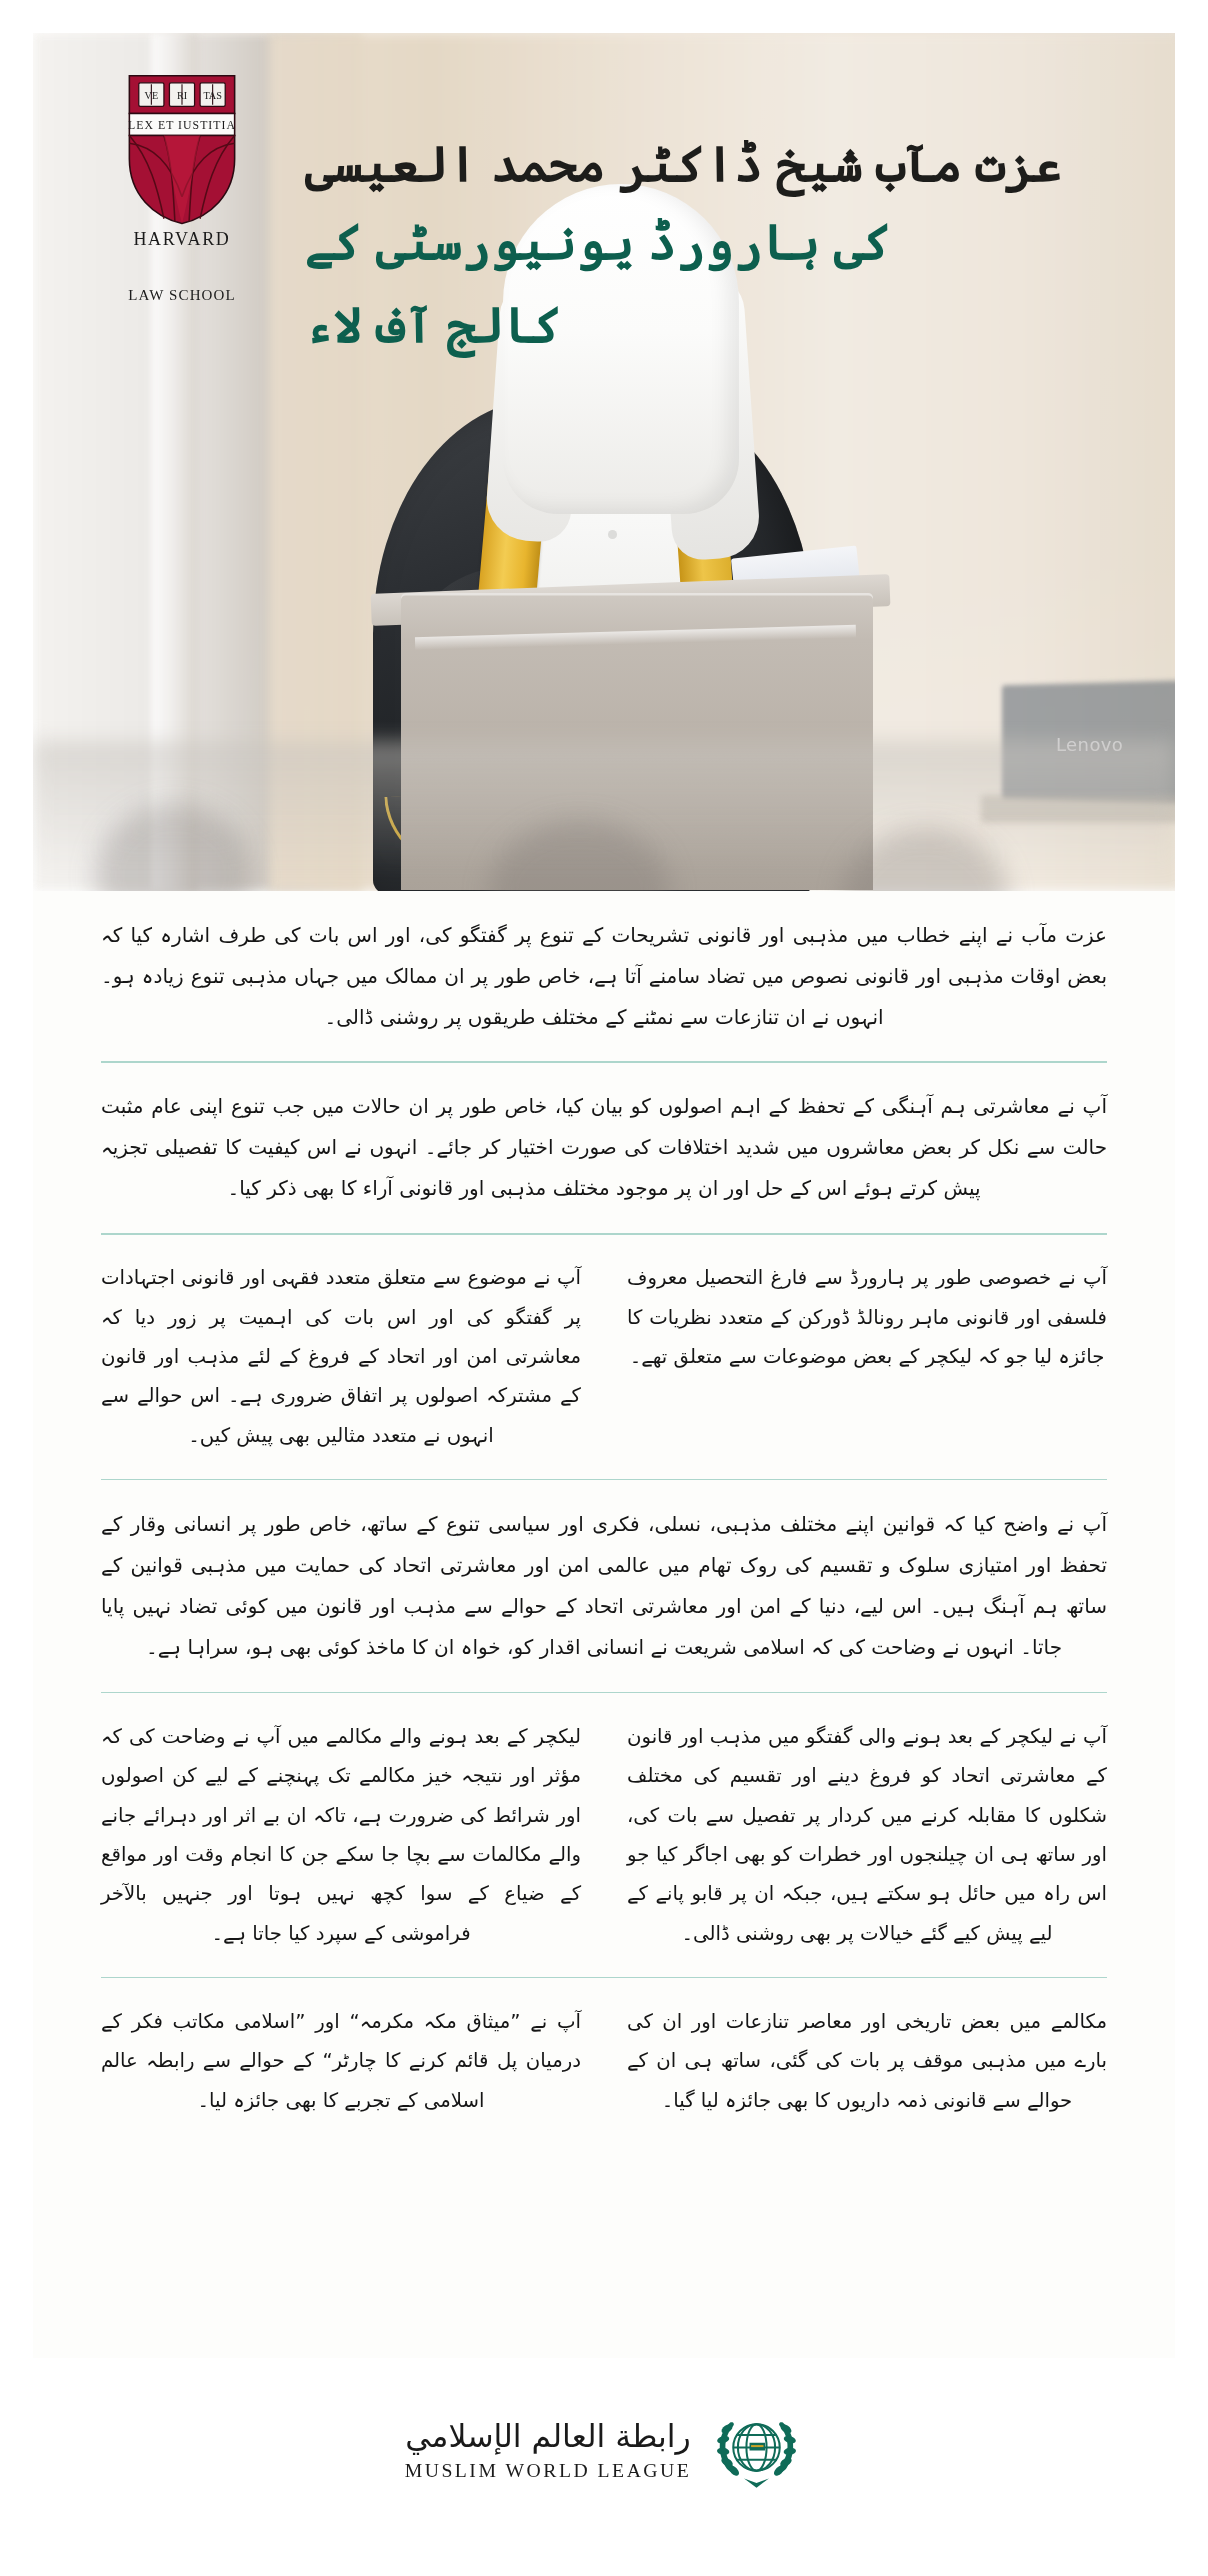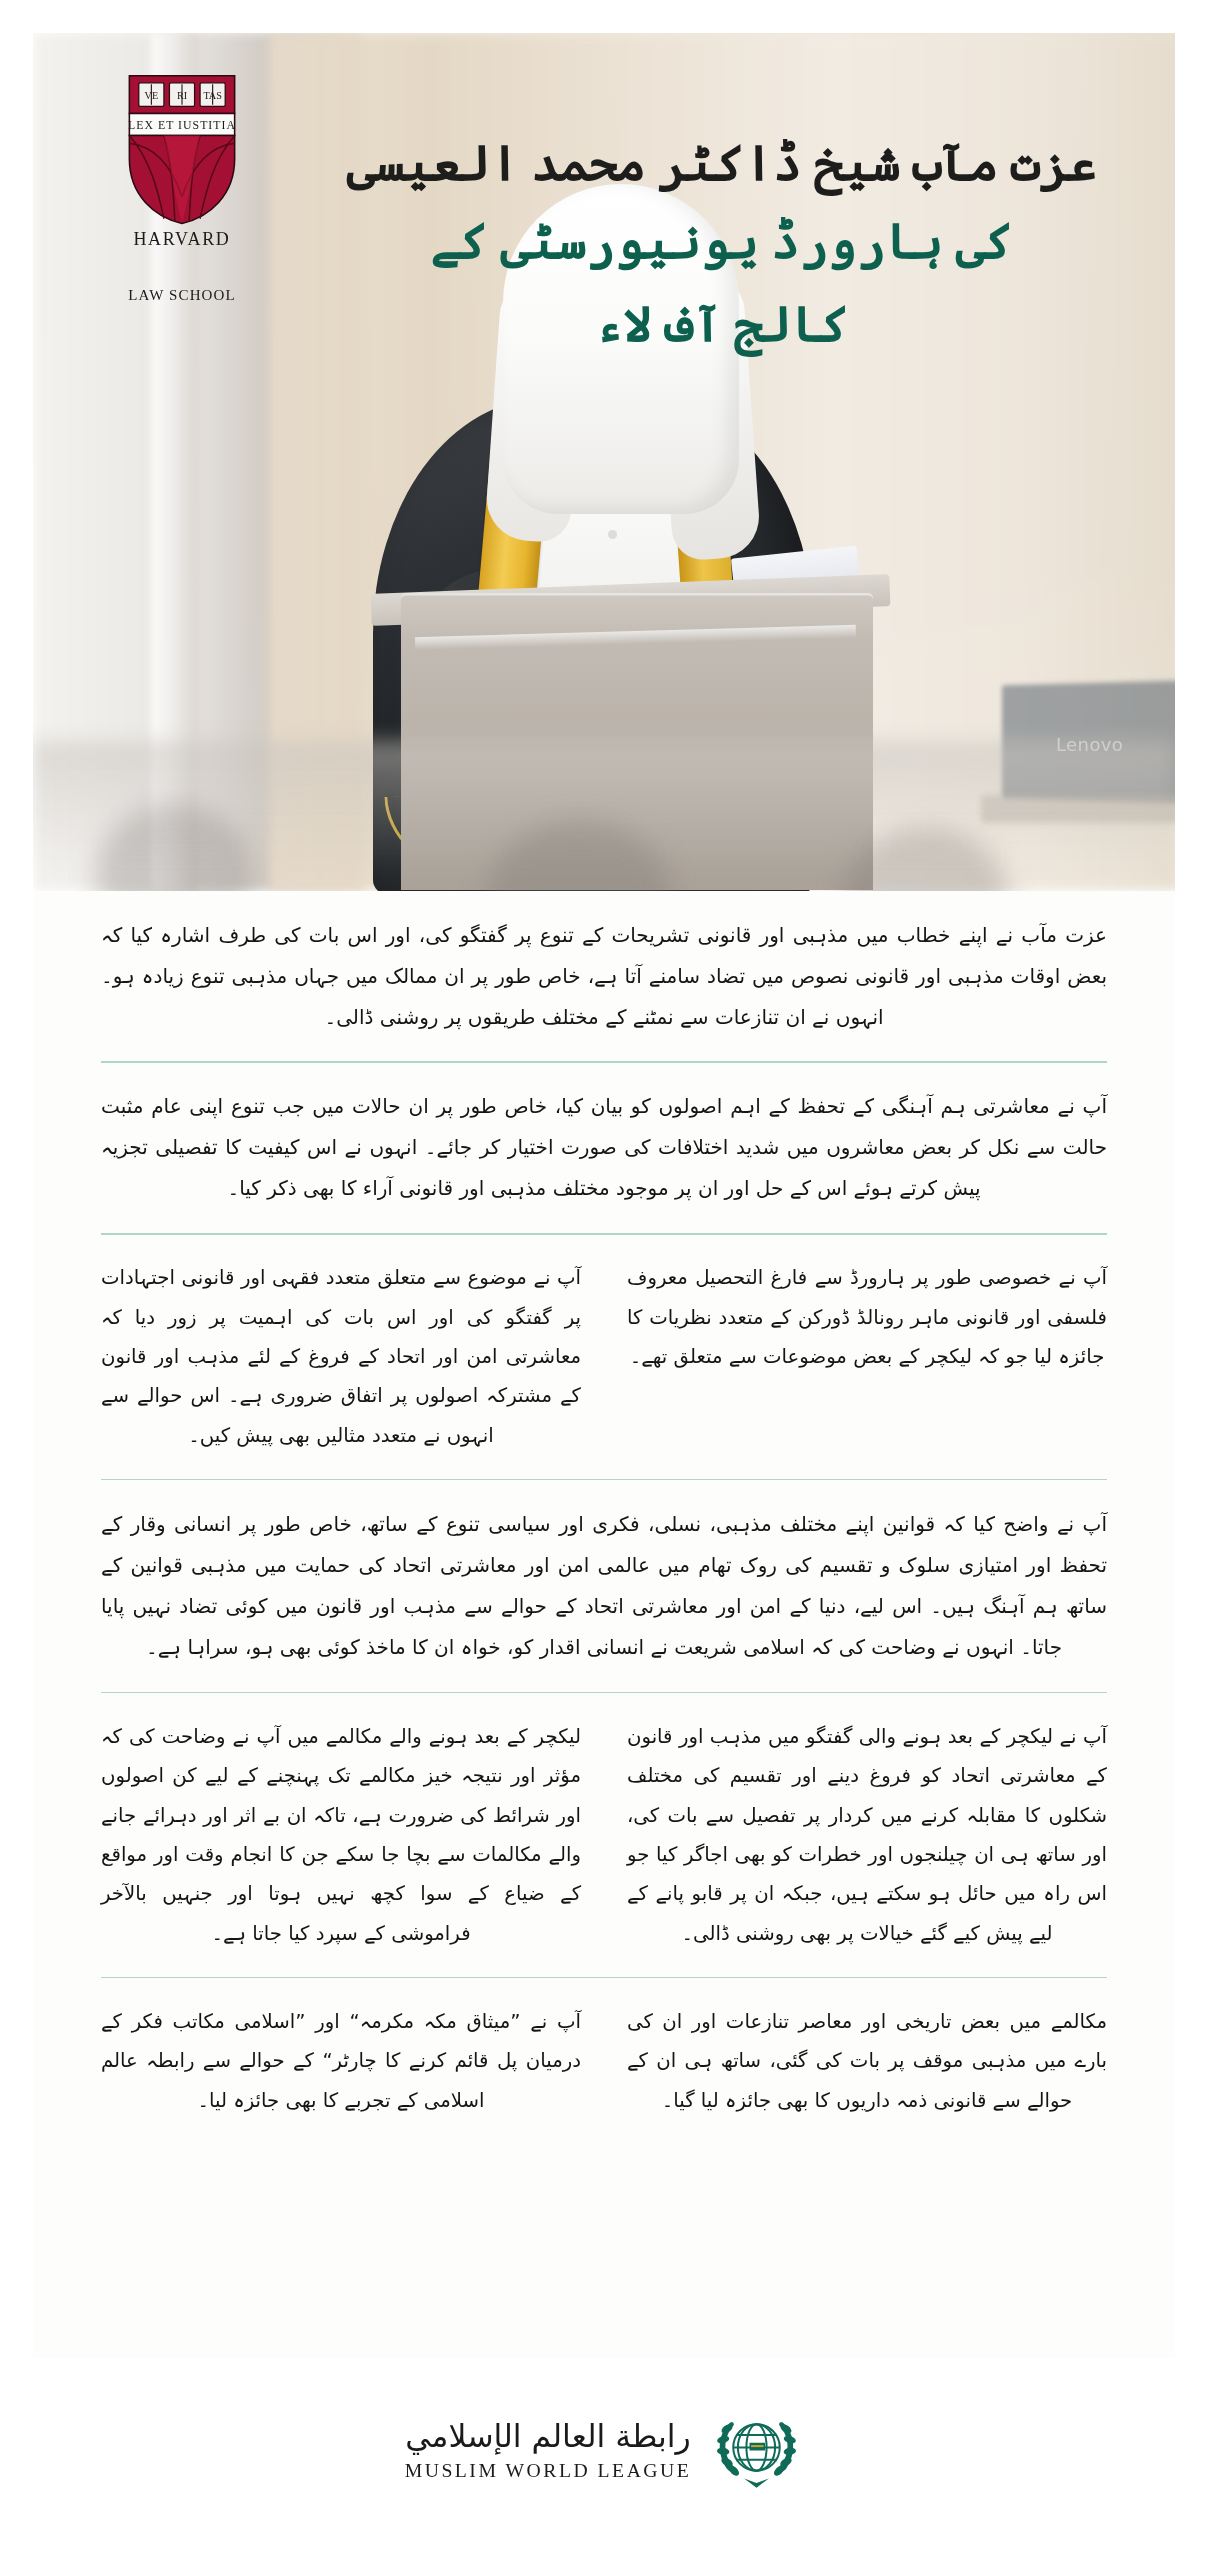--- a/index.html
+++ b/index.html
@@ -180,22 +180,22 @@
   .harvard-word{
     direction:ltr;text-align:center;margin-top:4.7px;
     font-family:"Liberation Serif","DejaVu Serif",serif;color:#1b1b1b;
   }
   .harvard-word .l1{font-size:18px;letter-spacing:1.7px;line-height:1.05;}
   .harvard-word .l2{font-size:15px;letter-spacing:1.1px;line-height:1.2;margin-top:37px;}
 
   
   .headline{
     position:absolute;right:36px;top:94px;width:834px;z-index:7;
-    text-align:center;direction:rtl;
-    font-family:Liberation Serif, serif;
+    text-align:left;direction:rtl;
+    font-family:Liberation Sans, sans-serif;
   }
   .hl-line{line-height:1.52;white-space:nowrap;}
   .hl-1{font-size:49px;color:#1d1d1b;font-weight:700;}
   .hl-2{font-size:49px;color:#0d5f4e;font-weight:700;margin-top:4px;}
   .hl-3{font-size:49px;color:#0d5f4e;font-weight:700;margin-top:7.9px;}
   .hl-4{font-size:46px;color:#0d5f4e;font-weight:700;margin-top:7.9px;}
 
   
   .content{
     position:absolute;left:0;top:858px;width:1142px;

